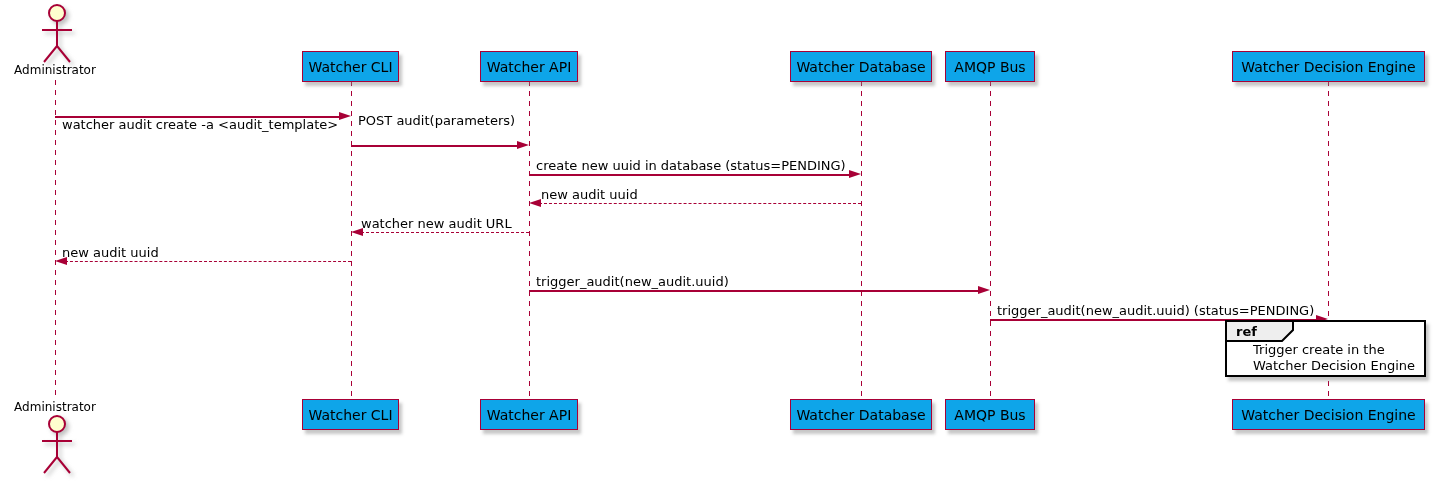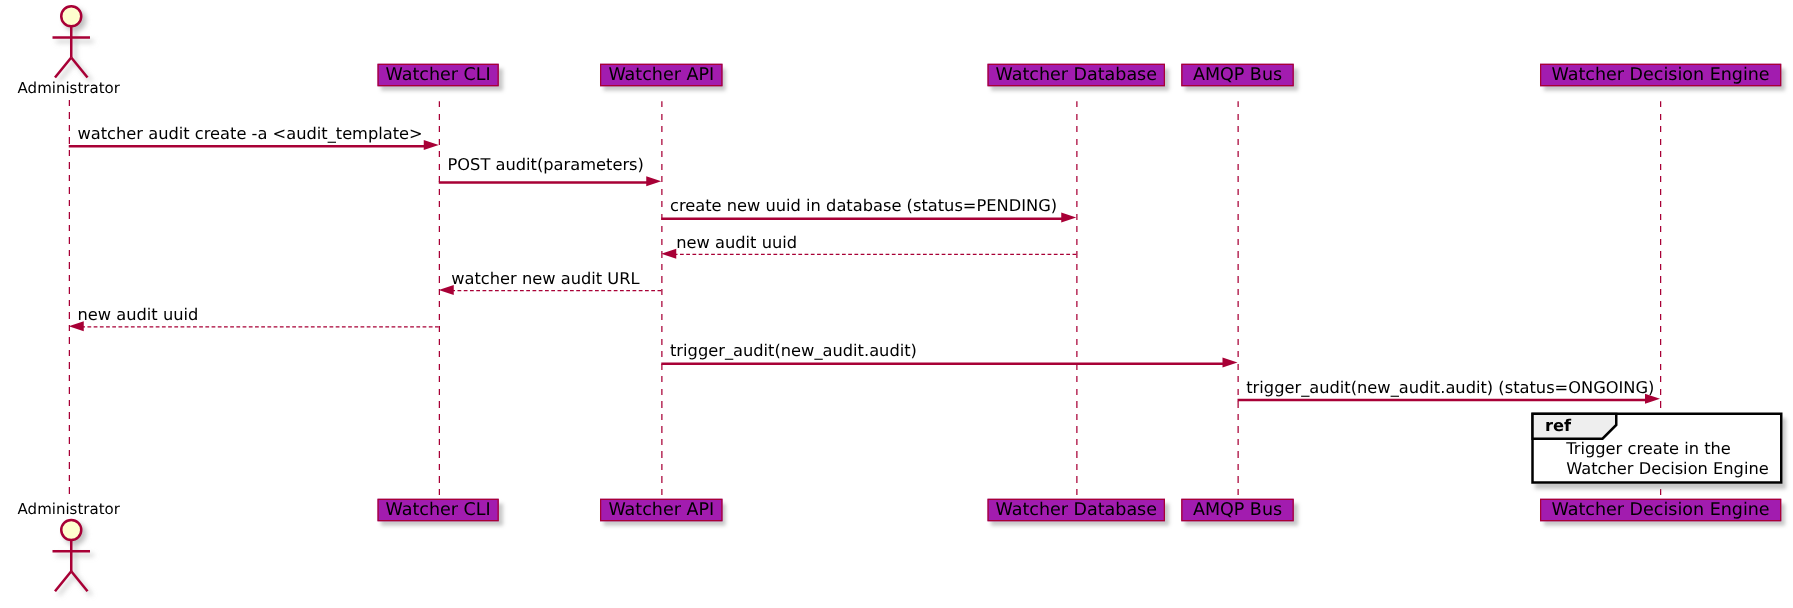--- a/index.html
+++ b/index.html
@@ -5,22 +5,22 @@
   html,body{margin:0;padding:0;background:#ffffff;}
   #canvas{
     position:relative;width:1434px;height:486px;background:#ffffff;overflow:hidden;
     font-family:"DejaVu Sans","Liberation Sans",sans-serif;color:#000;
   }
   .lifeline{
     position:absolute;width:1px;top:81px;height:318px;
     background:repeating-linear-gradient(to bottom,#A80036 0 5px,transparent 5px 10px);
   }
   .pbox{
-    position:absolute;height:18px;box-sizing:border-box;
-    background:#a21caf;border:1.5px solid #A80036;
+    position:absolute;height:31px;box-sizing:border-box;
+    background:#0ea5e9;border:1.5px solid #A80036;
     box-shadow:3px 4px 3px rgba(130,130,130,0.45);
     display:flex;align-items:center;justify-content:center;
     font-size:14px;white-space:nowrap;
   }
   .actor-label{
     position:absolute;font-size:12px;text-align:center;white-space:nowrap;
   }
   .actor-figure{position:absolute;filter:drop-shadow(3px 3px 2px rgba(130,130,130,0.5));}
   .msg-label{
     position:absolute;font-size:13px;white-space:nowrap;height:17px;line-height:17px;
@@ -31,21 +31,21 @@
     position:absolute;width:0;height:0;
     border-top:4.5px solid transparent;border-bottom:4.5px solid transparent;
     border-left:12px solid #A80036;
   }
   .arrow-left{
     position:absolute;width:0;height:0;
     border-top:4.5px solid transparent;border-bottom:4.5px solid transparent;
     border-right:12px solid #A80036;
   }
   .ref-box{
-    position:absolute;left:1225px;top:330px;width:201px;height:57px;box-sizing:border-box;
+    position:absolute;left:1225px;top:320px;width:201px;height:57px;box-sizing:border-box;
     background:#ffffff;border:2px solid #000000;
     box-shadow:3px 4px 3px rgba(130,130,130,0.45);
   }
   .ref-tab{position:absolute;left:-2px;top:-2px;}
   .ref-keyword{
     position:absolute;left:9px;top:1px;font-size:13px;font-weight:bold;line-height:18px;
   }
   .ref-text{position:absolute;left:26px;font-size:13px;white-space:nowrap;}
 </style>
 </head>
@@ -69,27 +69,27 @@
   </svg>
   <div class="actor-label" style="left:5px;top:63px;width:100px">Administrator</div>
 
   <div class="pbox" style="left:302px;top:51px;width:97px">Watcher CLI</div>
   <div class="pbox" style="left:480px;top:51px;width:98px">Watcher API</div>
   <div class="pbox" style="left:790px;top:51px;width:142px">Watcher Database</div>
   <div class="pbox" style="left:945px;top:51px;width:90px">AMQP Bus</div>
   <div class="pbox" style="left:1232px;top:51px;width:193px">Watcher Decision Engine</div>
 
   <div>
-    <div class="msg-label" style="left:62px;top:99px">watcher audit create -a &lt;audit_template&gt;</div>
+    <div class="msg-label" style="left:62px;top:116px">watcher audit create -a &lt;audit_template&gt;</div>
     <div class="msg-line-solid" style="left:55px;top:116px;width:286px"></div>
     <div class="arrow-right" style="left:339px;top:112px"></div>
   </div>
 
   <div>
-    <div class="msg-label" style="left:358px;top:124px">POST audit(parameters)</div>
+    <div class="msg-label" style="left:358px;top:112px">POST audit(parameters)</div>
     <div class="msg-line-solid" style="left:351px;top:145px;width:168px"></div>
     <div class="arrow-right" style="left:517px;top:141px"></div>
   </div>
 
   <div>
     <div class="msg-label" style="left:536px;top:157px">create new uuid in database (status=PENDING)</div>
     <div class="msg-line-solid" style="left:529px;top:174px;width:322px"></div>
     <div class="arrow-right" style="left:849px;top:170px"></div>
   </div>
 
@@ -105,27 +105,27 @@
     <div class="arrow-left" style="left:351px;top:228px"></div>
   </div>
 
   <div>
     <div class="msg-label" style="left:62px;top:244px">new audit uuid</div>
     <div class="msg-line-dashed" style="left:65px;top:261px;width:286px"></div>
     <div class="arrow-left" style="left:55px;top:257px"></div>
   </div>
 
   <div>
-    <div class="msg-label" style="left:536px;top:273px">trigger_audit(new_audit.audit)</div>
+    <div class="msg-label" style="left:536px;top:273px">trigger_audit(new_audit.uuid)</div>
     <div class="msg-line-solid" style="left:529px;top:290px;width:451px"></div>
     <div class="arrow-right" style="left:978px;top:286px"></div>
   </div>
 
   <div>
-    <div class="msg-label" style="left:997px;top:302px">trigger_audit(new_audit.audit) (status=ONGOING)</div>
+    <div class="msg-label" style="left:997px;top:302px">trigger_audit(new_audit.uuid) (status=PENDING)</div>
     <div class="msg-line-solid" style="left:990px;top:319px;width:328px"></div>
     <div class="arrow-right" style="left:1316px;top:315px"></div>
   </div>
 
   <div class="ref-box">
     <svg class="ref-tab" width="70" height="22" viewBox="0 0 70 22">
       <path d="M1,1 H68 V10 L57,21 H1 Z" fill="#EEEEEE" stroke="#000000" stroke-width="2"></path>
     </svg>
     <span class="ref-keyword">ref</span>
     <div class="ref-text" style="top:20px">Trigger create in the</div>

